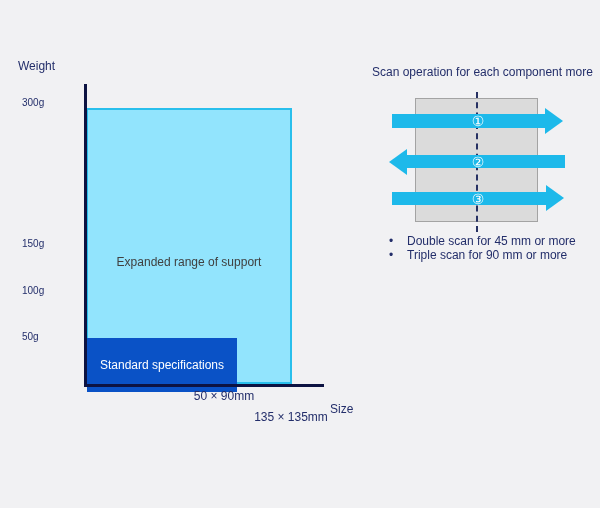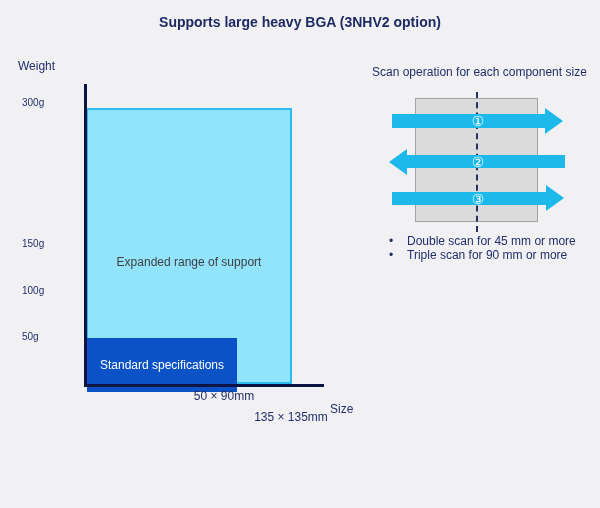--- a/index.html
+++ b/index.html
@@ -78,21 +78,20 @@
   .bullet-row .marker{position:absolute;left:0;top:0;}
   .bullet-row .btext{position:absolute;left:18px;top:0;width:180px;}
   .bullet-1{left:389px;top:235px;}
   .bullet-2{left:389px;top:249px;}
 </style>
 </head>
 <body>
 
 <div class="canvas">
 
-  <div class="fig-title">Supports large heavy BGA (3NHV2 option)</div>
 
   <div class="weight-label">Weight</div>
 
   <div class="cyan-rect">
     <div class="expanded-label">Expanded range of support</div>
   </div>
 
   <div class="dark-rect">
     <div class="standard-label">Standard specifications</div>
   </div>
@@ -103,21 +102,21 @@
   <div class="ytick ytick-300">300g</div>
   <div class="ytick ytick-150">150g</div>
   <div class="ytick ytick-100">100g</div>
   <div class="ytick ytick-50">50g</div>
 
   <div class="xtick-90">50 × 90mm</div>
   <div class="xtick-135">135 × 135mm</div>
   <div class="size-label">Size</div>
 
 
-  <div class="scan-title">Scan operation for each component size</div>
+  <div class="scan-title">Scan operation for each component more</div>
 
   <div class="component-square"></div>
   <div class="scan-dash-line"></div>
 
   <div class="shaft shaft-1"></div>
   <div class="head head-1"></div>
   <div class="shaft shaft-2"></div>
   <div class="head head-2"></div>
   <div class="shaft shaft-3"></div>
   <div class="head head-3"></div>

